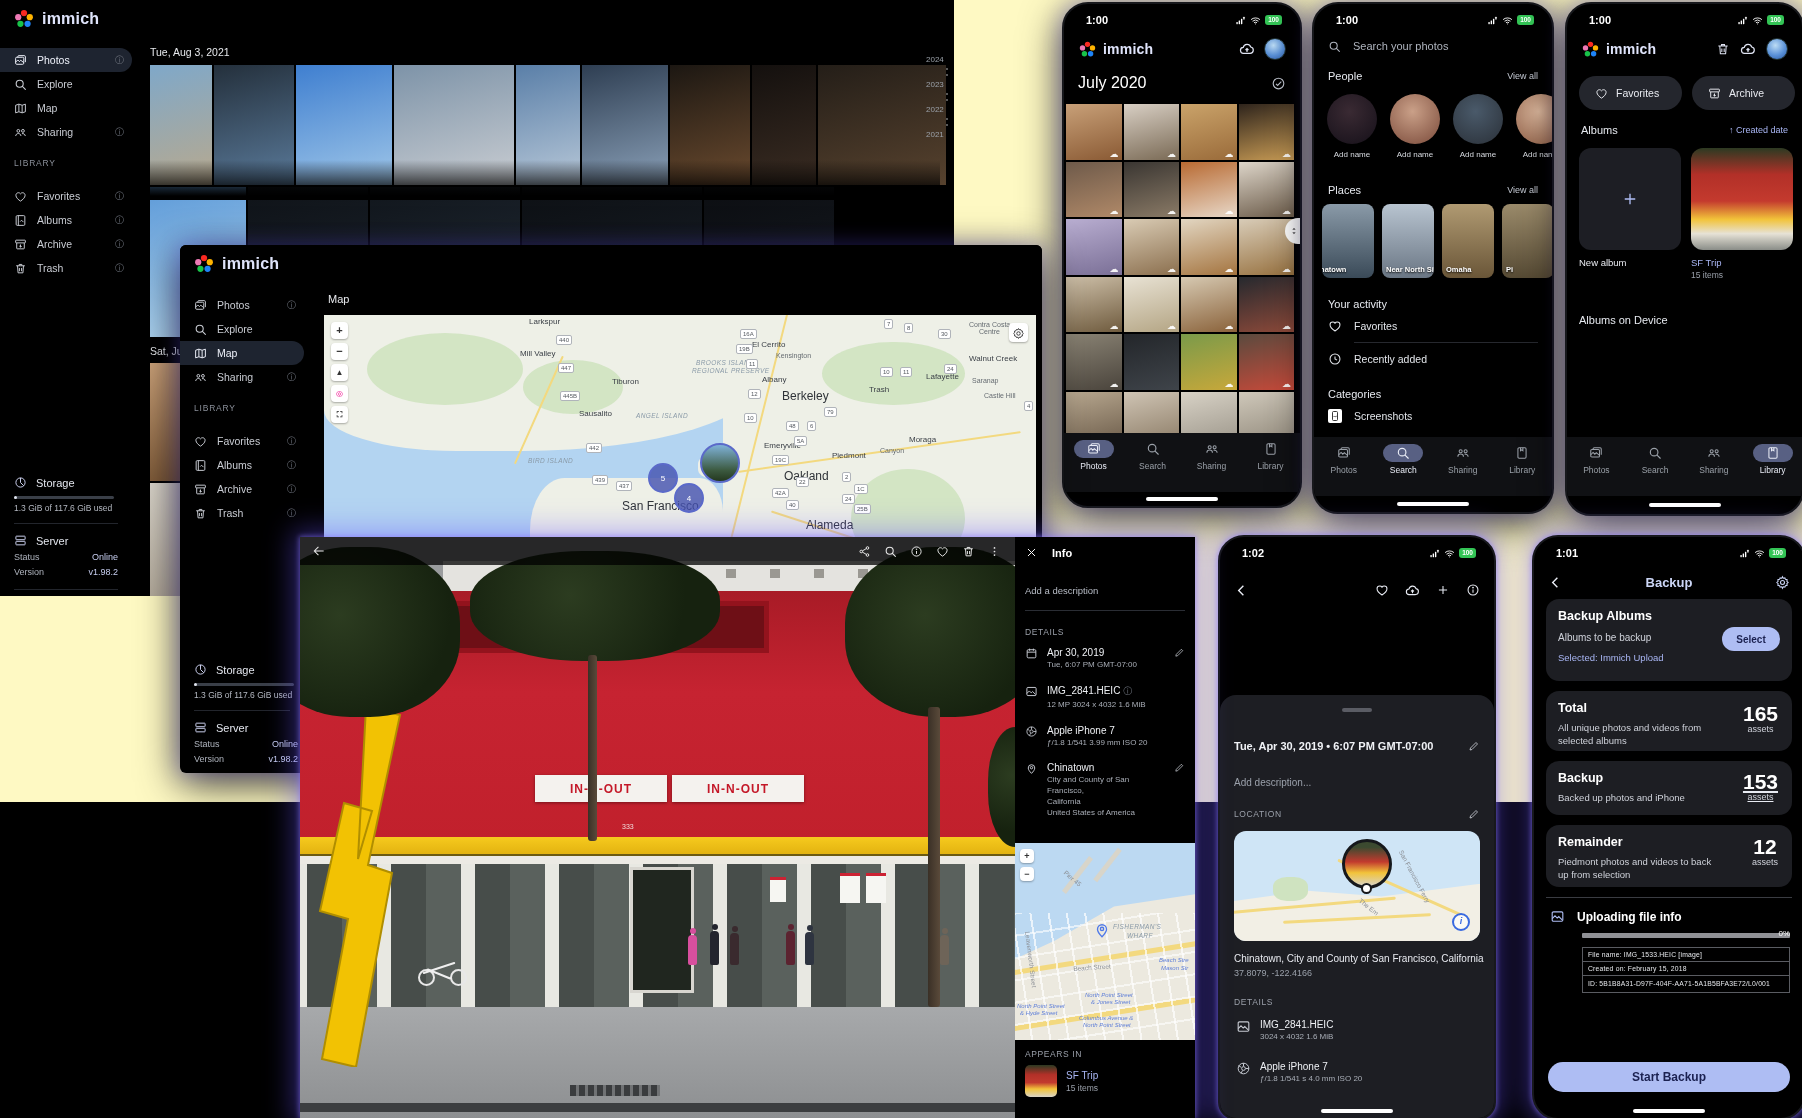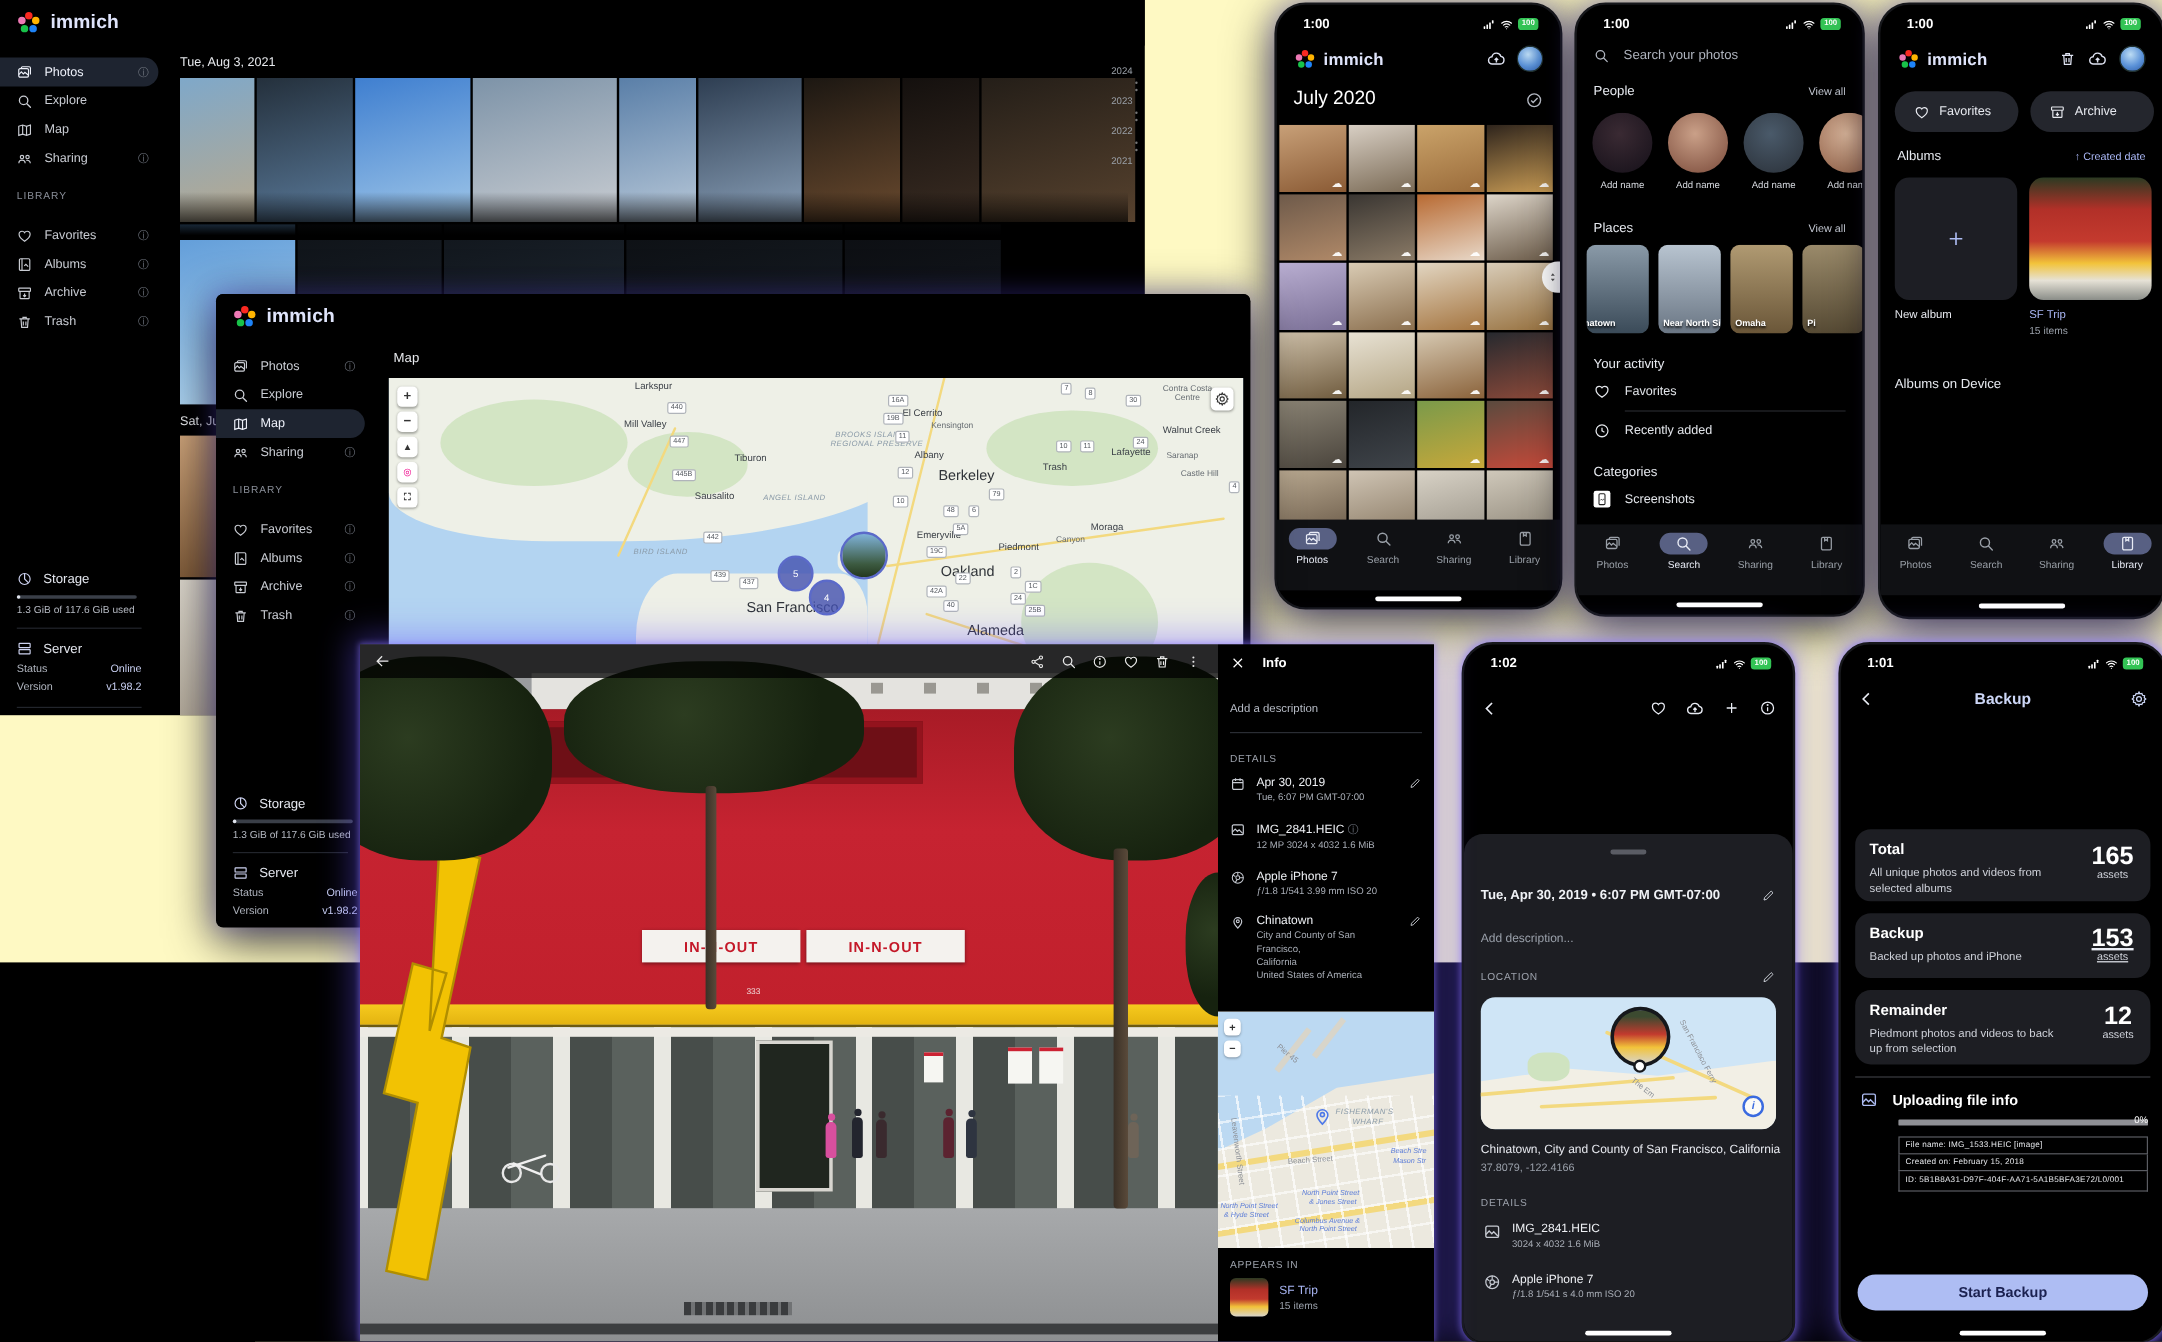--- a/index.html
+++ b/index.html
@@ -1303,20 +1303,26 @@
   </div>
   <div class="pheader" style="top:32px;height:26px;">
     <svg class="ic" width="15" height="15">
           <use href="#i-chev"></use>
         </svg>
     <span style="position:absolute;left:0;right:0;text-align:center;font-size:13px;font-weight:bold;color:#ccd6f6;">Backup</span>
     <svg class="ic" width="15" height="15" style="margin-left:auto;position:relative;" color="#ccd6f6">
           <use href="#i-gear"></use>
         </svg>
   </div>
+  <div class="card" style="left:12px;top:62px;right:12px;height:82px;">
+    <div style="font-size:12.5px;font-weight:bold;color:#fff;">Backup Albums</div>
+    <div style="font-size:10px;color:#cfd2da;margin-top:9px;">Albums to be backup</div>
+    <div class="primarybtn" style="right:12px;top:28px;width:58px;height:24px;font-size:10px;">Select</div>
+    <div class="bluetxt" style="font-size:9.5px;margin-top:9px;">Selected: Immich Upload</div>
+  </div>
   <div class="card" style="left:12px;top:154px;right:12px;height:60px;">
     <div style="font-size:12.5px;font-weight:bold;color:#fff;">Total</div>
     <div style="font-size:9.5px;color:#cfd2da;margin-top:7px;width:160px;line-height:1.35;">All unique photos and videos from selected albums</div>
     <div class="abs" style="right:14px;top:12px;text-align:center;">
           <div class="bigval">165</div>
           <div class="unit">assets</div>
         </div>
   </div>
   <div class="card" style="left:12px;top:224px;right:12px;height:54px;">
     <div style="font-size:12.5px;font-weight:bold;color:#fff;">Backup</div>

